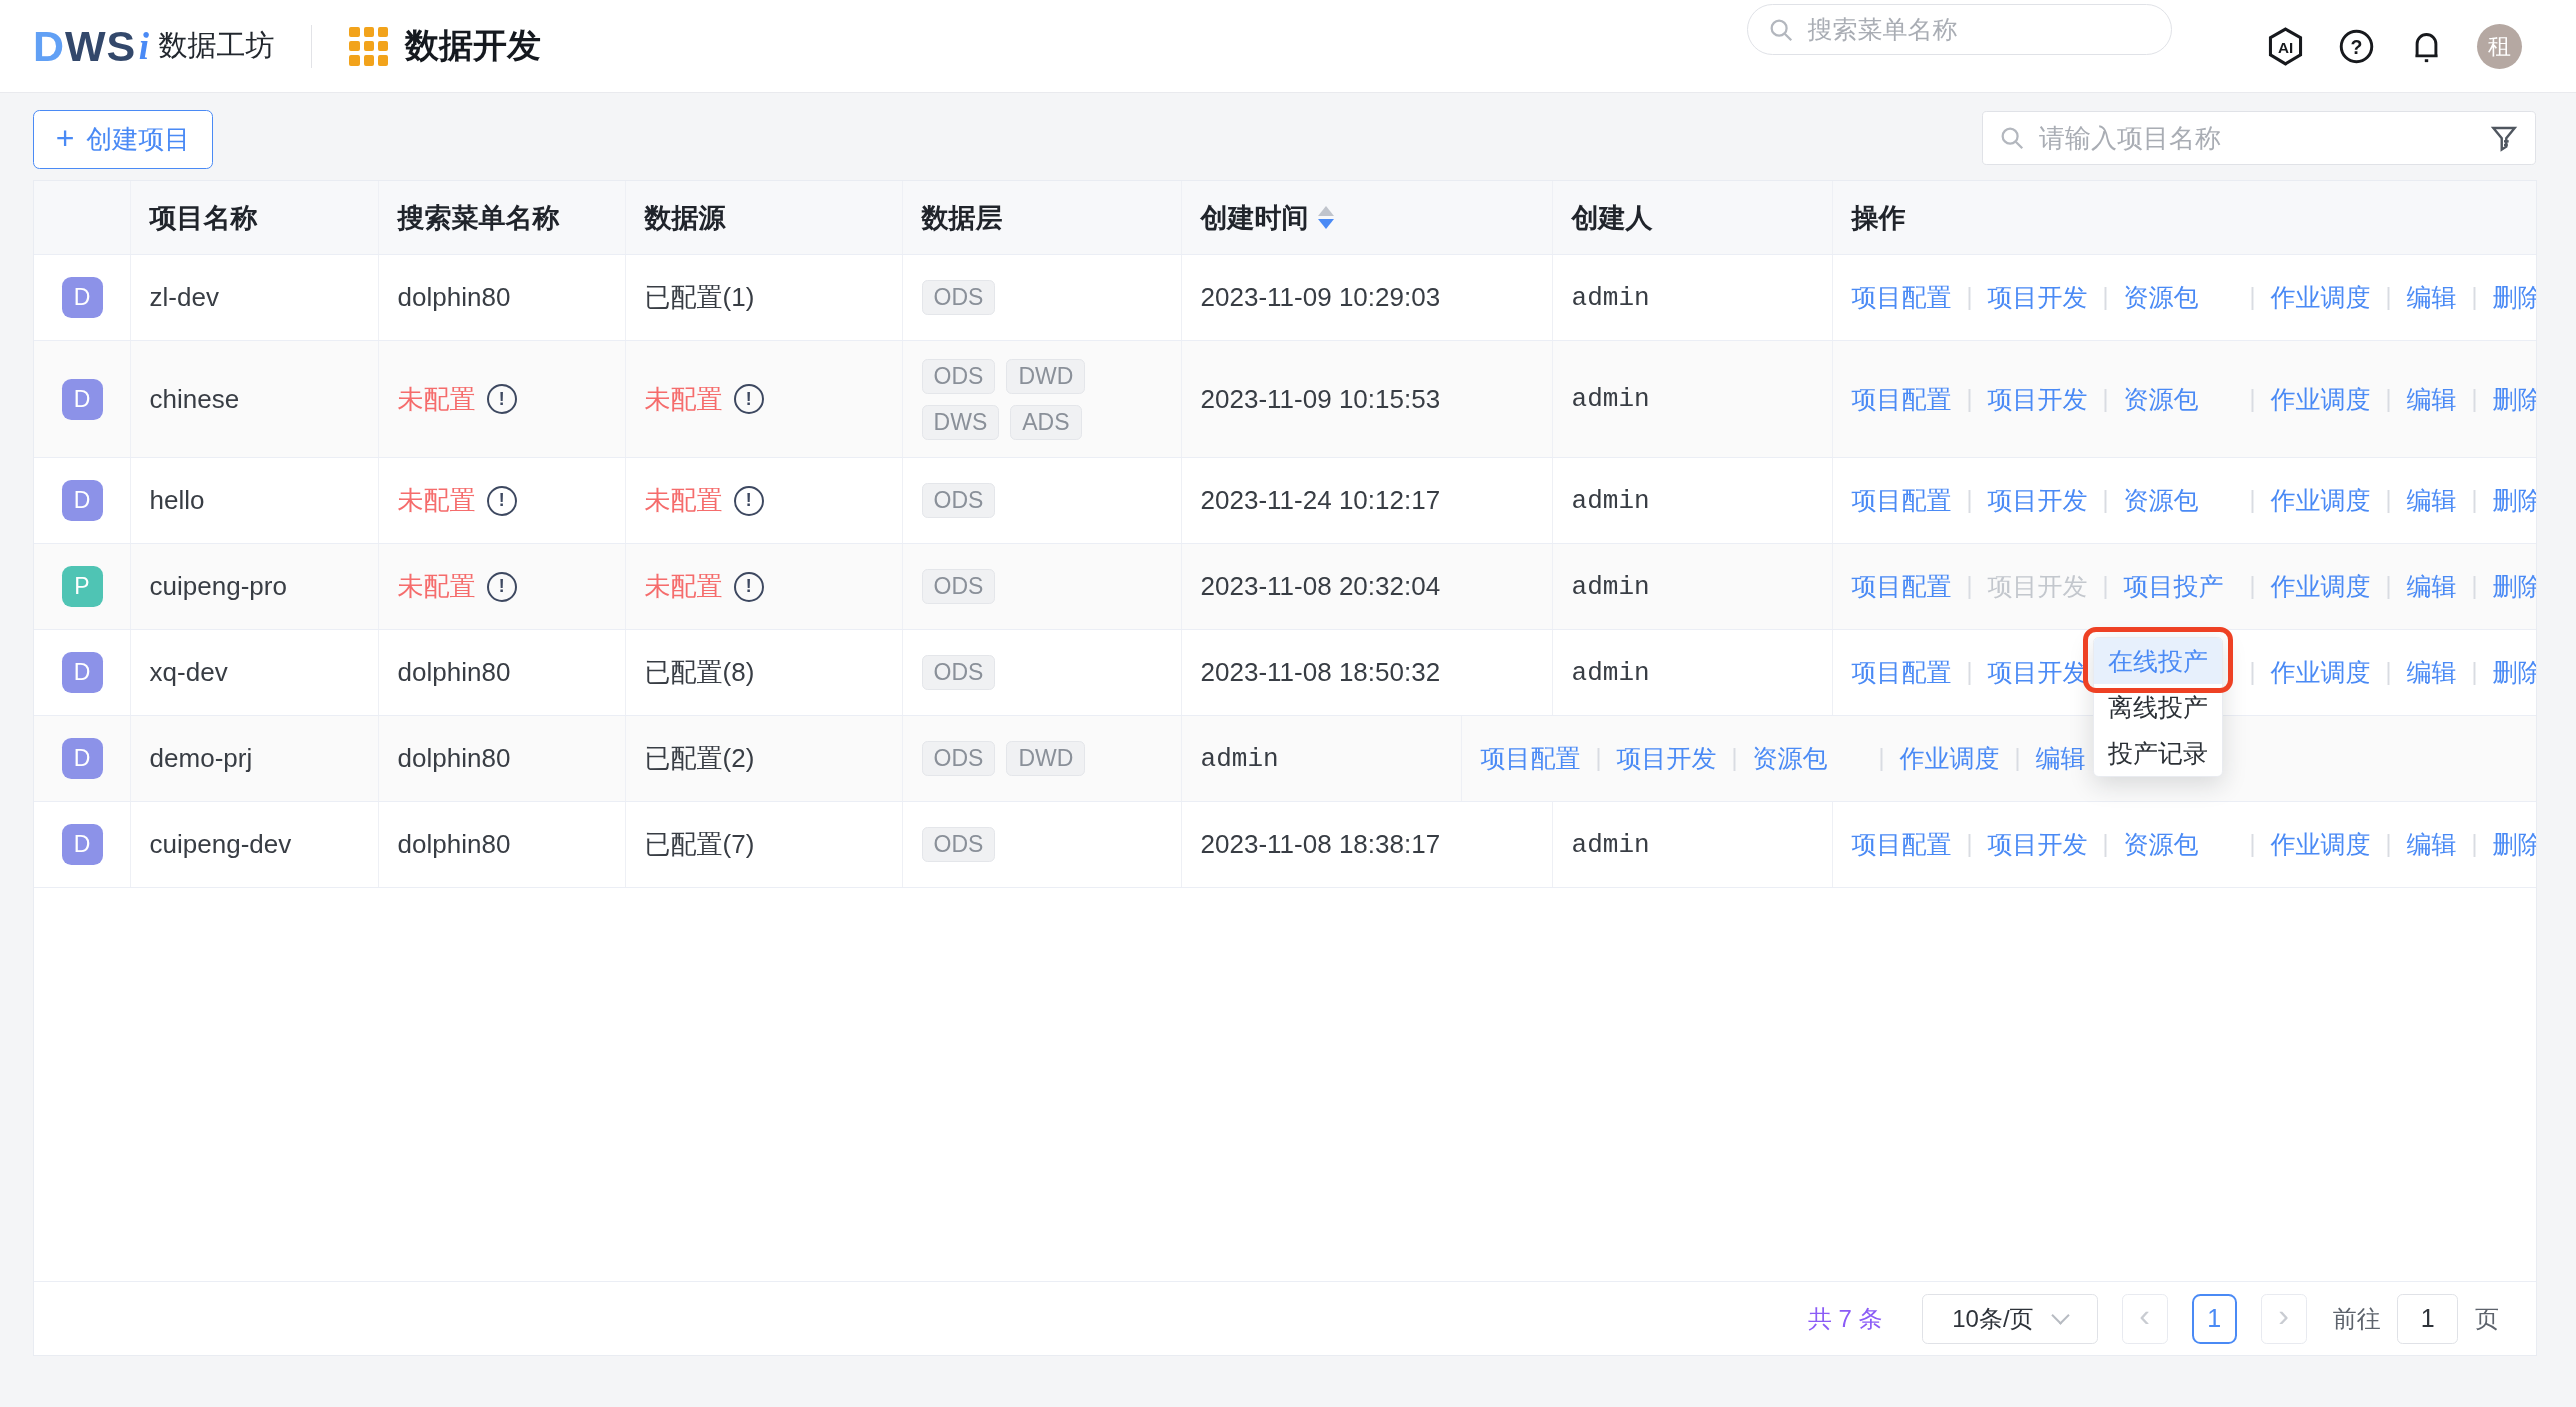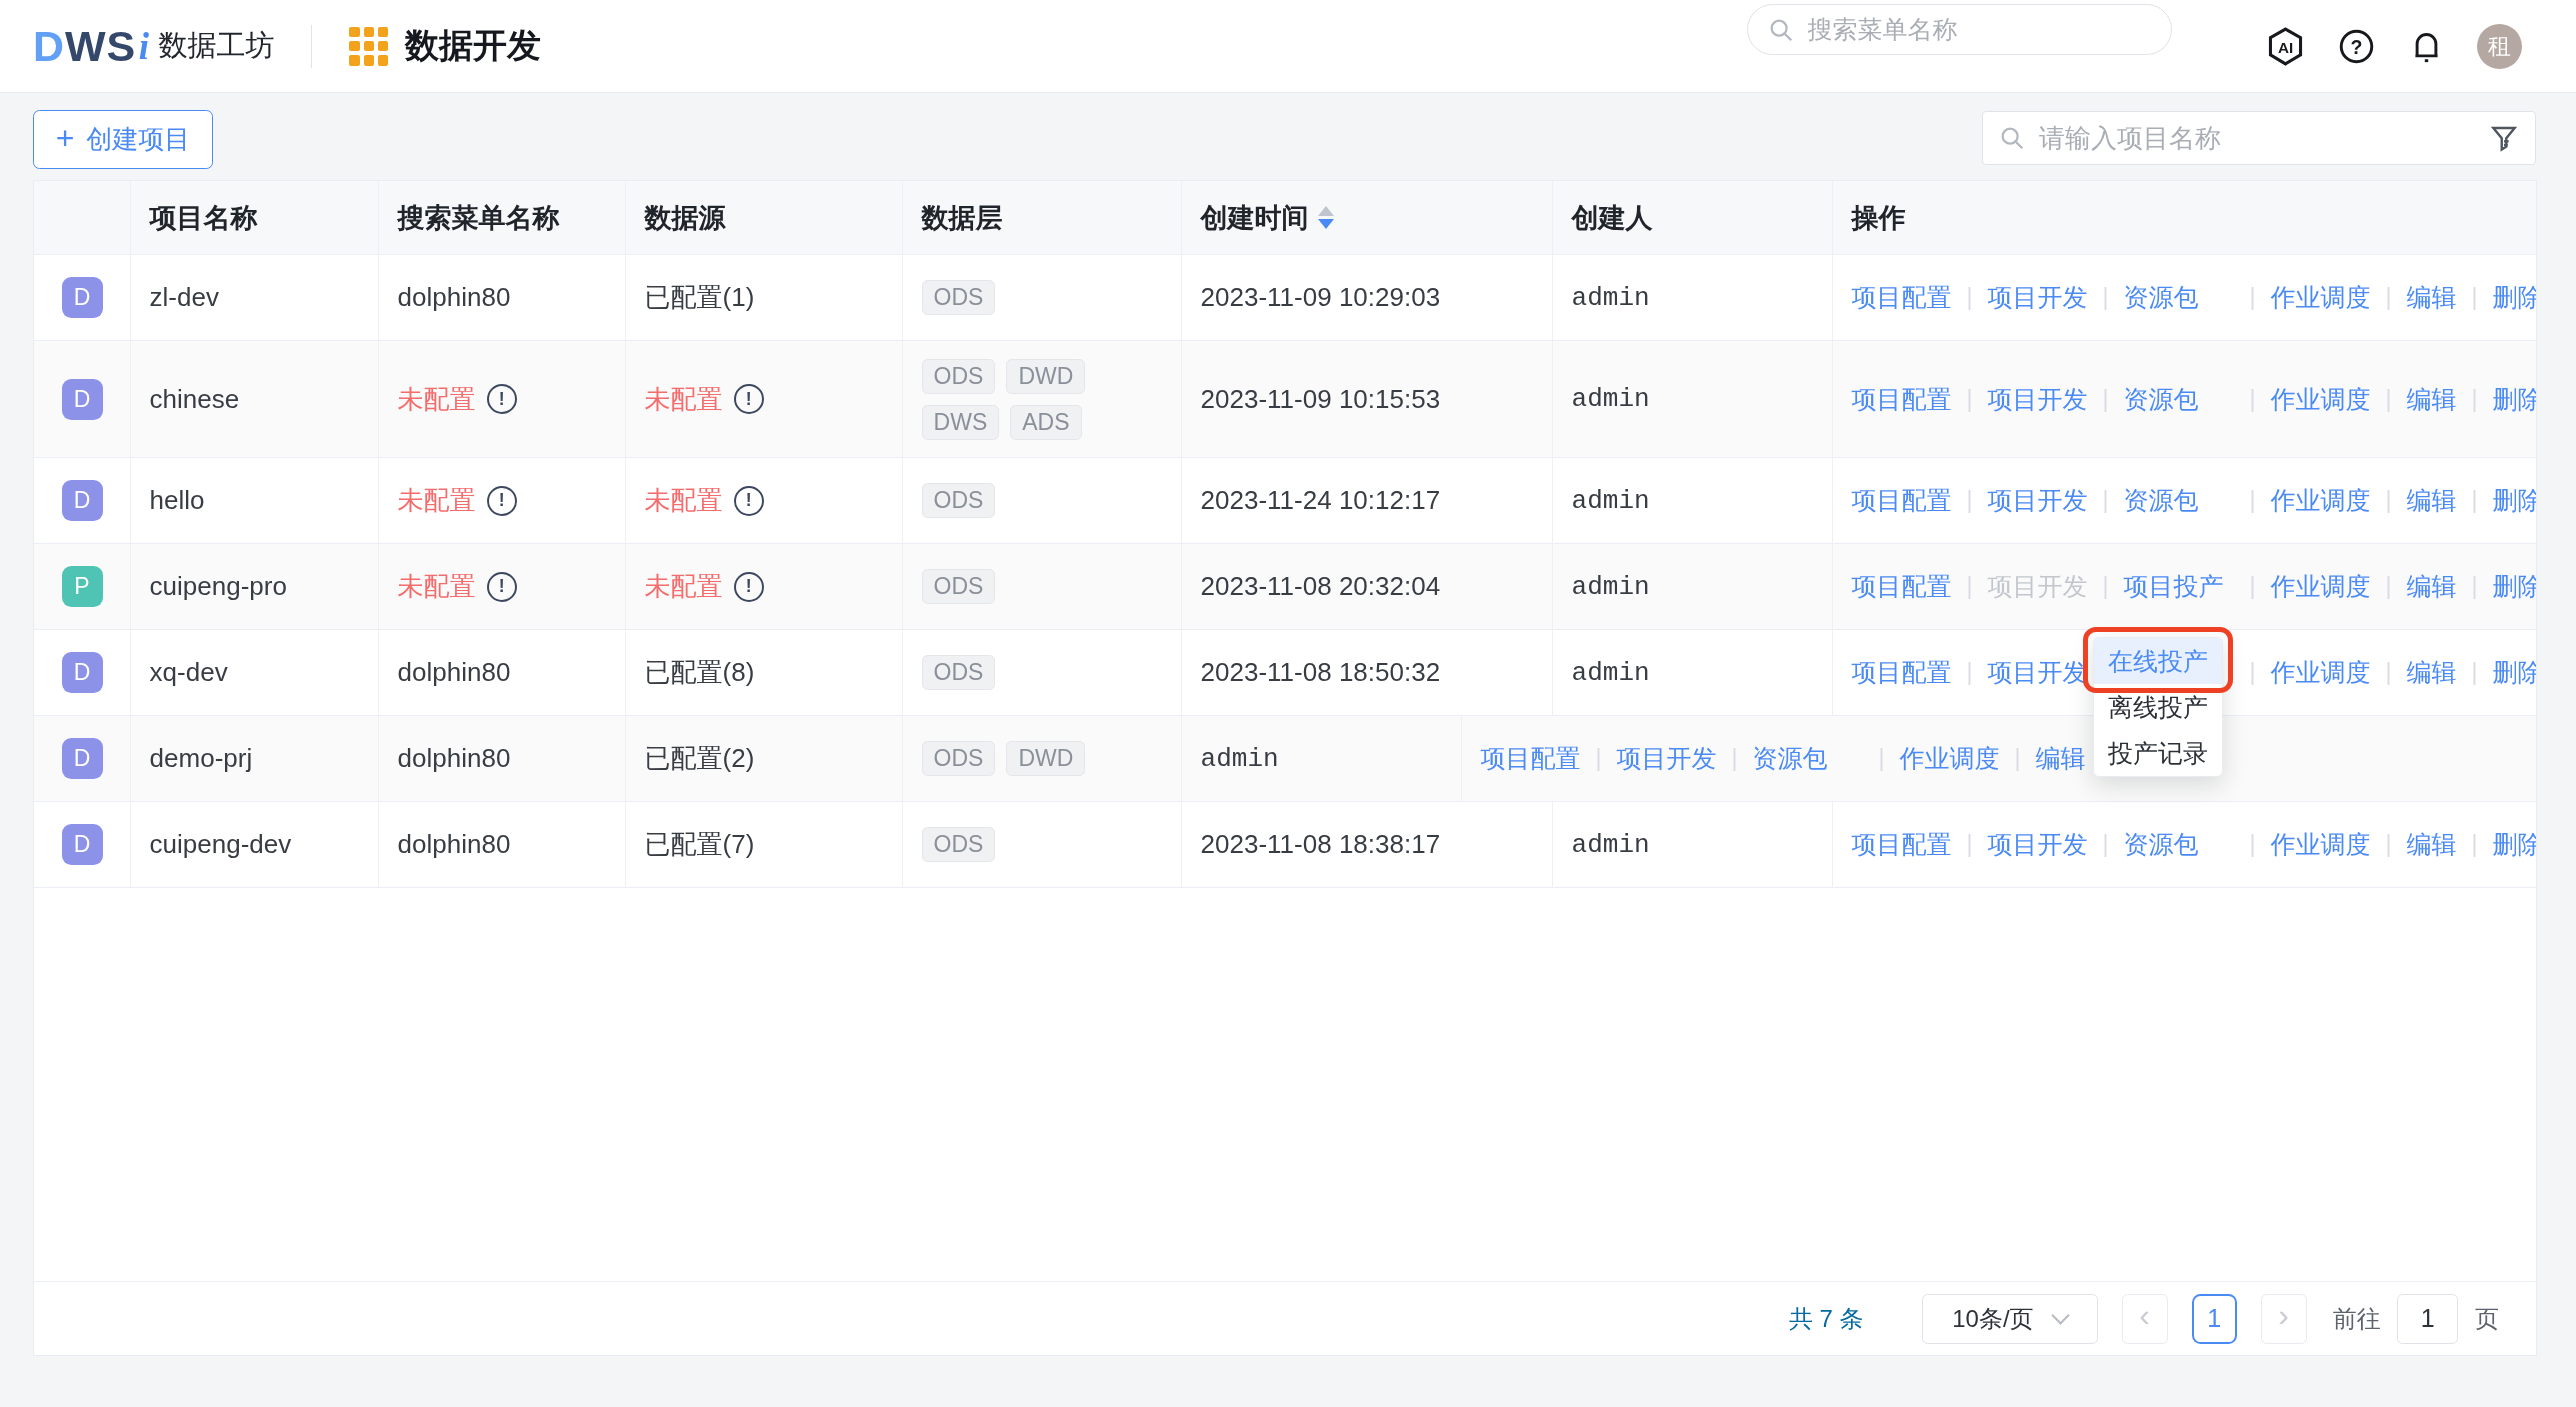--- a/index.html
+++ b/index.html
@@ -61,21 +61,21 @@
   .warn-icon{width:26px;height:26px;border:2.3px solid #3d4860;border-radius:50%;color:#3d4860;font-size:17.6px;font-weight:700;display:inline-flex;align-items:center;justify-content:center;margin-left:11px;flex:none;}
   .tags{display:flex;flex-wrap:wrap;gap:11px;align-items:center;max-width:218px;}
   .tag{height:35px;padding:12px 11px;background:#f0f1f3;border:0.9px solid #e4e6ea;border-radius:5.6px;color:#8a9099;font-size:23px;display:flex;align-items:center;box-sizing:border-box;flex:none;}
   .oplink{color:#4a8af5;font-size:25px;cursor:pointer;white-space:nowrap;}
   .oplink.disabled{color:#c3c7cd;cursor:default;}
   .oplink.slot3{display:inline-block;min-width:111px;}
   .opsep{color:#d9dce2;margin:0 15px;font-size:23px;}
 
   .tfill{flex:1;background:#fff;}
   .pagination{height:74px;border-top:0.9px solid #ebeef5;display:flex;align-items:center;justify-content:flex-end;padding-right:37px;flex:none;box-sizing:border-box;background:#fff;}
-  .pg-total{font-size:24px;color:#0369a1;margin-right:58px;}
+  .pg-total{font-size:24px;color:#8b5cf6;margin-right:39px;}
   .pg-select{width:176px;height:50px;border:1.9px solid #e0e2e7;border-radius:5.6px;display:flex;align-items:center;justify-content:center;gap:20.4px;font-size:24px;color:#2e333a;box-sizing:border-box;cursor:pointer;background:#fff;}
   .chev-down{width:11px;height:11px;border-right:2.3px solid #b7bbc2;border-bottom:2.3px solid #b7bbc2;transform:rotate(45deg);margin-top:-5.6px;}
   .pg-btn{width:46px;height:50px;border:1.9px solid #e8eaf0;border-radius:5.6px;display:flex;align-items:center;justify-content:center;margin-left:24px;background:#fff;color:#c9ccd2;font-size:32px;box-sizing:border-box;cursor:pointer;padding-bottom:5.6px;}
   .pg-page{width:45px;height:50px;border:2.3px solid #4a8af5;color:#4a8af5;border-radius:8.4px;display:flex;align-items:center;justify-content:center;margin-left:24px;font-size:25px;box-sizing:border-box;background:#fff;cursor:pointer;}
   .pg-goto{margin-left:26px;font-size:24px;color:#5d636c;}
   .pg-input{width:61px;height:50px;border:1.9px solid #e0e2e7;border-radius:5.6px;text-align:center;font-size:25px;color:#2e333a;margin-left:16.7px;box-sizing:border-box;font-family:inherit;}
   .pg-unit{margin-left:16.7px;font-size:24px;color:#5d636c;}
 
   
   .dropdown{position:absolute;left:2093px;top:637px;width:130px;background:#fff;border:0.9px solid #e9ebf0;border-radius:5.6px;box-shadow:0 7.4px 24px rgba(30,35,43,.15);z-index:20;box-sizing:border-box;overflow:hidden;}

